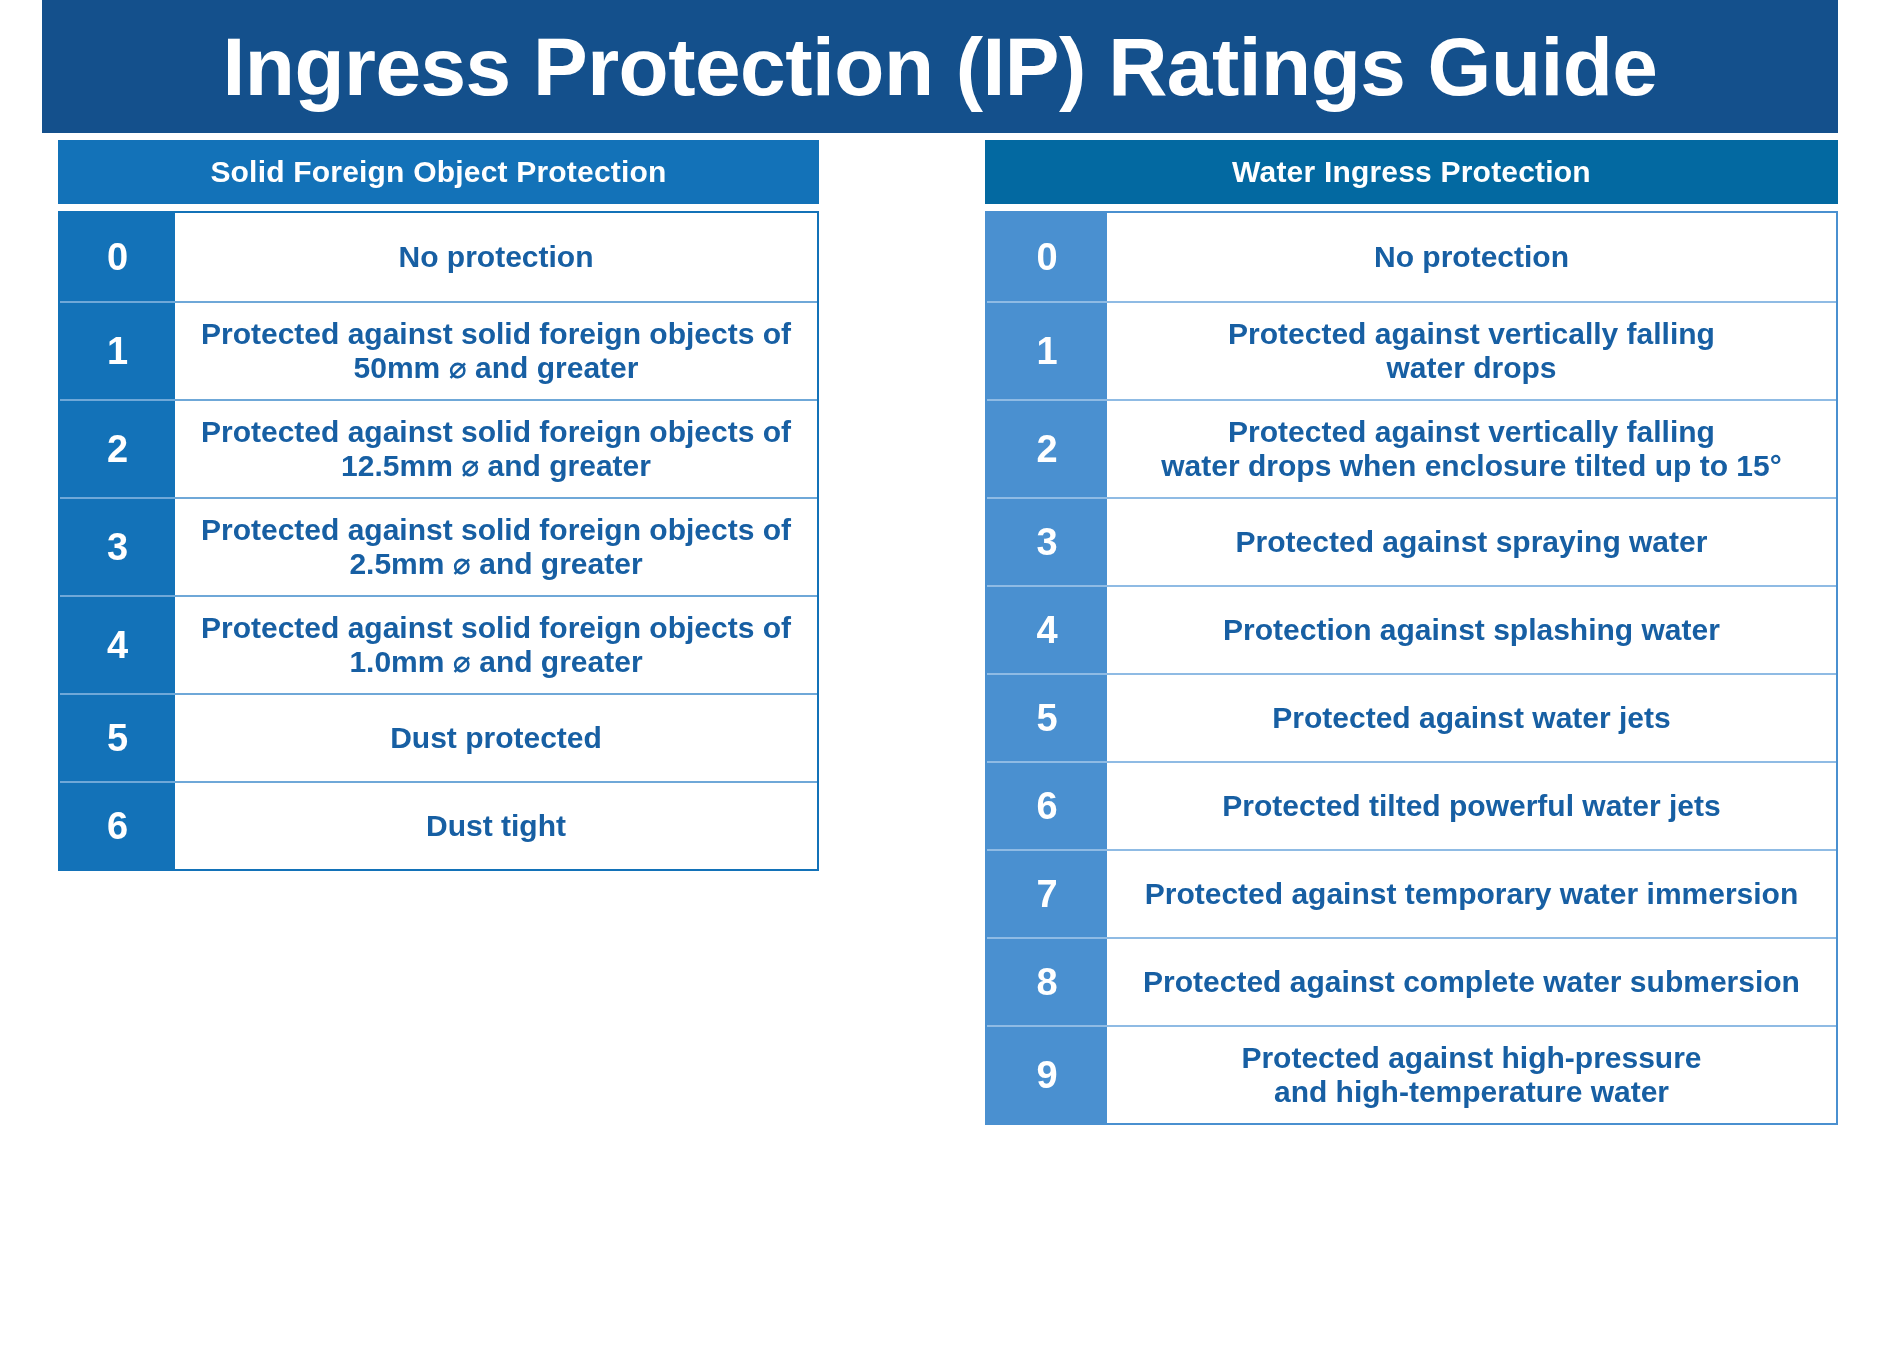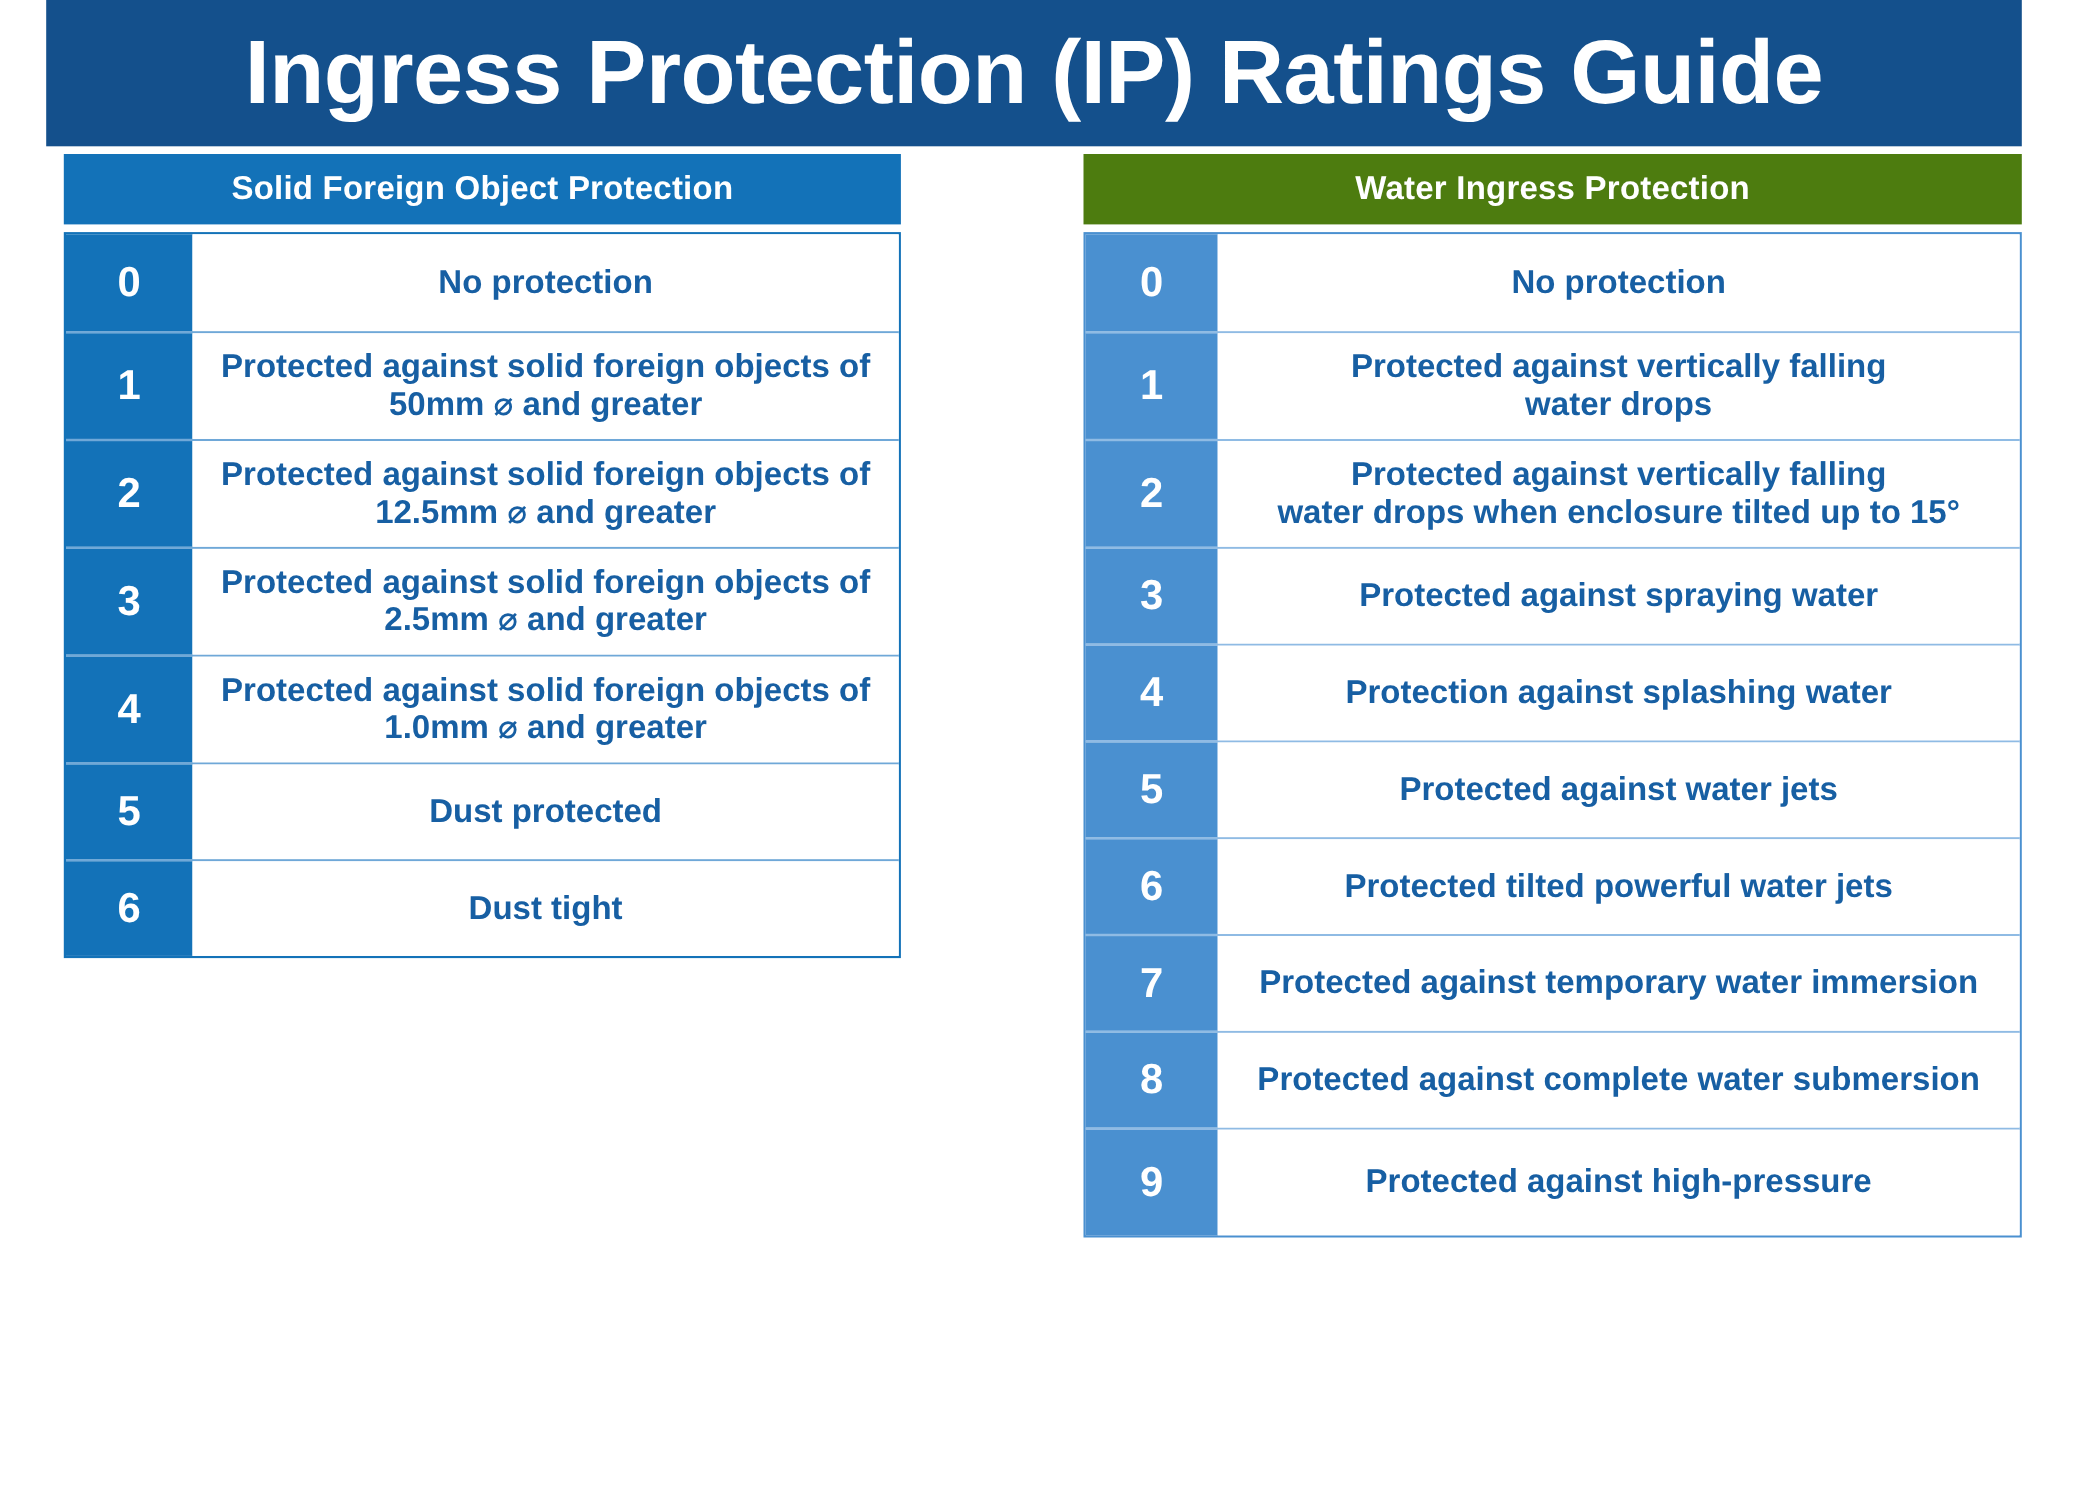--- a/index.html
+++ b/index.html
@@ -112,21 +112,21 @@
     width: 115px;
     background: #1372B8;
   }
 
   
   #panel-water {
     left: 985px;
     top: 140px;
     width: 853px;
   }
-  #panel-water .panel-header { background: #4d7c0f; text-align: center; }
+  #panel-water .panel-header { background: #0369a1; text-align: center; }
   #panel-water .panel-body { border-color: #4A90D0; }
   #panel-water .row + .row { border-top-color: #8FBBE4; }
   #panel-water .cell-num {
     width: 120px;
     background: #4A90D0;
   }
 
   
 </style>
 </head>
@@ -279,19 +279,20 @@
             <div>
               <span class="line">Protected against complete water submersion</span>
             </div>
           </div>
         </div>
         <div class="row" style="height: 98px;">
           <div class="cell-num">9</div>
           <div class="cell-desc">
             <div>
               <span class="line">Protected against high-pressure</span>
+              <span class="line">and high-temperature water</span>
             </div>
           </div>
         </div>
       </div>
   </div>
 
 </div>
 
 </body></html>

